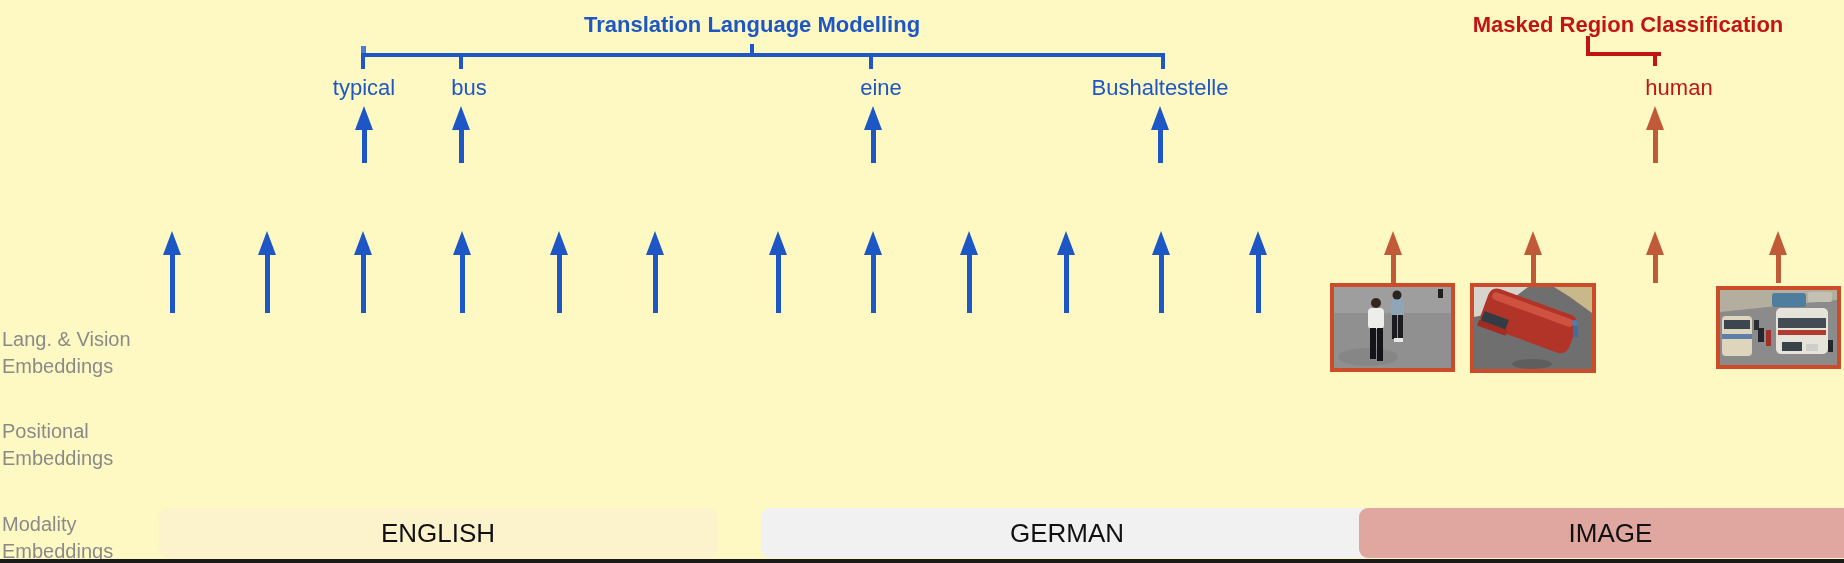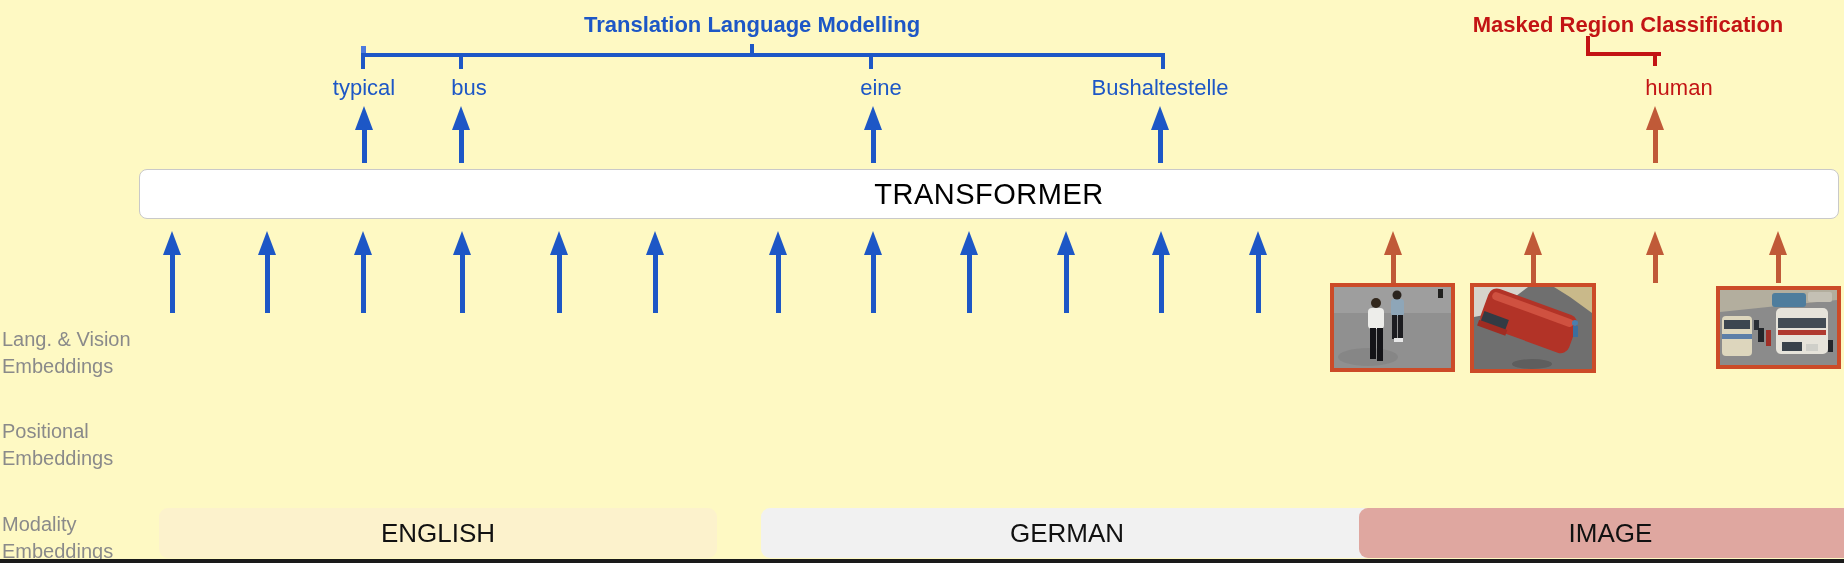--- a/index.html
+++ b/index.html
@@ -30,23 +30,20 @@
   #bottom-strip{position:absolute;left:0;top:559px;width:1844px;height:4px;background:#1a1a1a;}
 </style>
 </head>
 <body>
 
 <div id="diagram">
 
   <div id="tlm-title" class="title" style="left: 752px; top: 12px;">Translation Language Modelling</div>
   <div id="mrc-title" class="title" style="left: 1628px; top: 12px;">Masked Region Classification</div>
 
-  <div id="transformer">
-    <span>TRANSFORMER</span>
-  </div>
 
   <div id="built">
       <div class="seg" style="left: 750px; top: 44px; width: 4px; height: 13px; background: rgb(29, 87, 198);"></div>
       <div class="seg" style="left: 361px; top: 53px; width: 804px; height: 4px; background: rgb(29, 87, 198);"></div>
       <div class="seg" style="left: 361px; top: 46px; width: 5px; height: 7px; background: rgb(76, 122, 222);"></div>
       <div class="seg" style="left: 361px; top: 53px; width: 4px; height: 16px; background: rgb(29, 87, 198);"></div>
       <div class="seg" style="left: 459px; top: 53px; width: 4px; height: 16px; background: rgb(29, 87, 198);"></div>
       <div class="seg" style="left: 869px; top: 53px; width: 4px; height: 16px; background: rgb(29, 87, 198);"></div>
       <div class="seg" style="left: 1161px; top: 53px; width: 4px; height: 16px; background: rgb(29, 87, 198);"></div>
       <div class="seg" style="left: 1586px; top: 36px; width: 4px; height: 20px; background: rgb(195, 20, 20);"></div>

